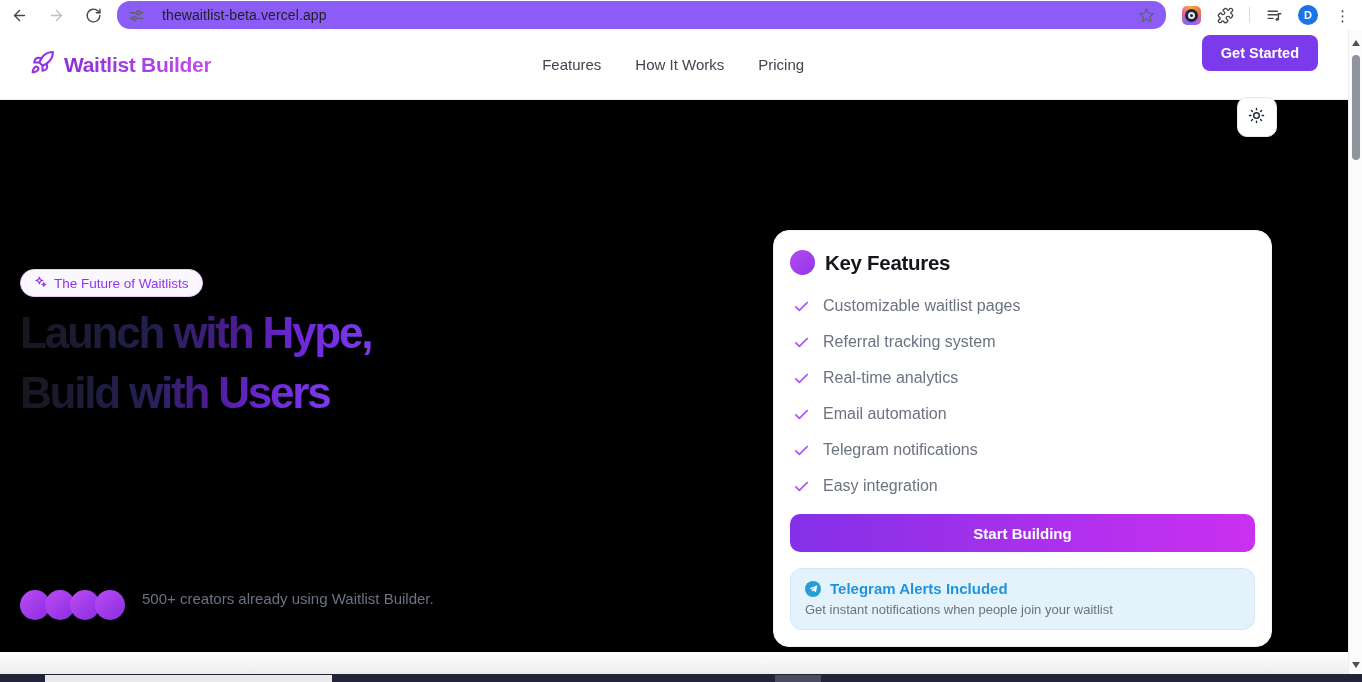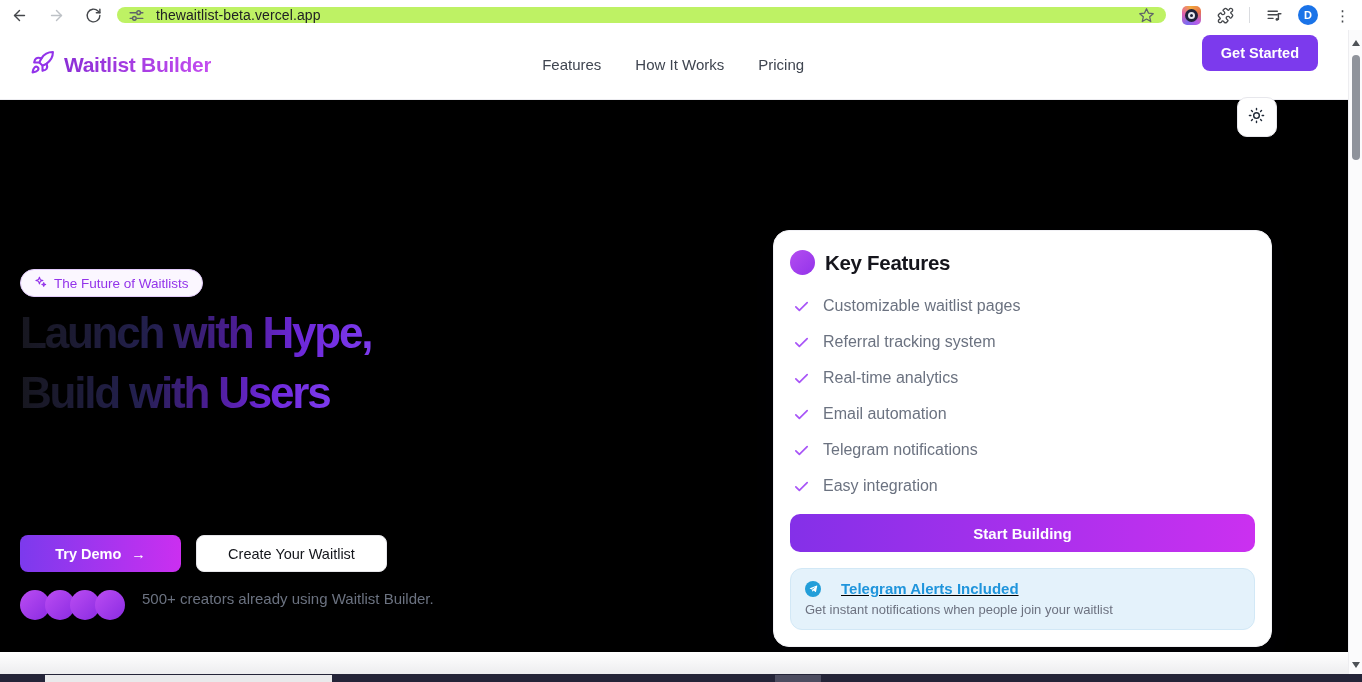--- a/index.html
+++ b/index.html
@@ -6,22 +6,22 @@
   html,body { width:1362px; height:682px; overflow:hidden; background:#fff;
     font-family:"Liberation Sans", sans-serif; }
 
   
   .chrome { position:absolute; top:0; left:0; right:0; height:30px; background:#fff;
     display:flex; align-items:center; padding:0 10px 0 10px; z-index:50; }
   .chrome-nav { display:flex; align-items:center; gap:19px; margin-right:15px; }
   .chrome-btn { width:18px; height:18px; display:flex; align-items:center; justify-content:center;
     cursor:pointer; background:none; border:none; }
   .chrome-btn svg { width:17px; height:17px; }
-  .omnibox { flex:1; height:16px; background:#bef264; border-radius:13px; display:flex;
-    align-items:center; padding:0 11px; gap:11px; margin-right:16px; }
+  .omnibox { flex:1; height:28px; background:#8b5cf6; border-radius:13px; display:flex;
+    align-items:center; padding:0 11px; gap:17px; margin-right:16px; }
   .omnibox .url { flex:1; font-size:14px; color:#202124; letter-spacing:.1px; }
   .chrome-actions { display:flex; align-items:center; gap:15px; }
   .ext-colorful { width:19px; height:19px; border-radius:5px; position:relative;
     background:conic-gradient(from 210deg,#7d6bf0,#e45fae,#f2a93c,#e8744c,#b75ce8,#7d6bf0); }
   .ext-colorful .lens { position:absolute; inset:3px; border-radius:50%; background:#20223a; }
   .ext-colorful .lens::after { content:""; position:absolute; inset:3px; border-radius:50%;
     border:2px solid #e8e8f0; }
   .chrome-divider { width:1px; height:16px; background:#dadce0; }
   .avatar-chip { width:20px; height:20px; border-radius:50%; background:#1a73e8; color:#fff;
     font-size:11px; font-weight:bold; display:flex; align-items:center; justify-content:center; cursor:pointer; }
@@ -90,21 +90,21 @@
   .card-title { font-size:20.5px; font-weight:bold; color:#15151c; letter-spacing:-.3px; }
   .feature-list { list-style:none; margin-top:13px; }
   .feature-list li { height:36px; display:flex; align-items:center; gap:13px; padding-left:3px; }
   .feature-list svg { width:17px; height:17px; flex:none; }
   .feature-label { font-size:16px; color:#6b7280; }
   .btn-start { margin-top:10px; width:100%; height:38px; border:none; border-radius:10px;
     cursor:pointer; background:linear-gradient(90deg,#8430e8,#cb30f0); color:#fff;
     font-size:15px; font-weight:bold; font-family:"Liberation Sans", sans-serif; }
   .tg-box { margin-top:16px; background:#e4f2fb; border:1px solid #d2e8f6; border-radius:12px;
     padding:11px 14px 12px; }
-  .tg-head { display:flex; align-items:center; gap:20px;text-decoration:underline; }
+  .tg-head { display:flex; align-items:center; gap:9px; }
   .tg-icon { width:16px; height:16px; border-radius:50%; background:#229ed9; flex:none;
     display:flex; align-items:center; justify-content:center; }
   .tg-icon svg { width:9px; height:9px; }
   .tg-title { font-size:15px; font-weight:bold; color:#2095dc; }
   .tg-sub { margin-top:5px; font-size:13px; color:#6d7280; }
 
   
   .hero-fade { position:absolute; left:0; right:0; bottom:8px; height:22px;
     background:linear-gradient(#ffffff,#ededef); }
   .bottom-strip { position:absolute; left:0; right:0; bottom:0; height:8px; background:#242438; }
@@ -234,27 +234,20 @@
     </span>
     <span>The Future of Waitlists</span>
   </div>
 
   <h1 class="hero-h1">
     <span class="line">Launch with Hype,</span>
     <span class="line">Build with Users</span>
   </h1>
 
 
-  <div class="cta-row">
-    <button class="btn-try-demo">
-      <span>Try Demo</span>
-      <span>→</span>
-    </button>
-    <button class="btn-secondary">Create Your Waitlist</button>
-  </div>
 
   <div class="social-row">
     <div class="avatar-stack">
       <span class="av"></span>
       <span class="av"></span>
       <span class="av"></span>
       <span class="av"></span>
     </div>
     <span class="social-text">500+ creators already using Waitlist Builder.</span>
   </div>

